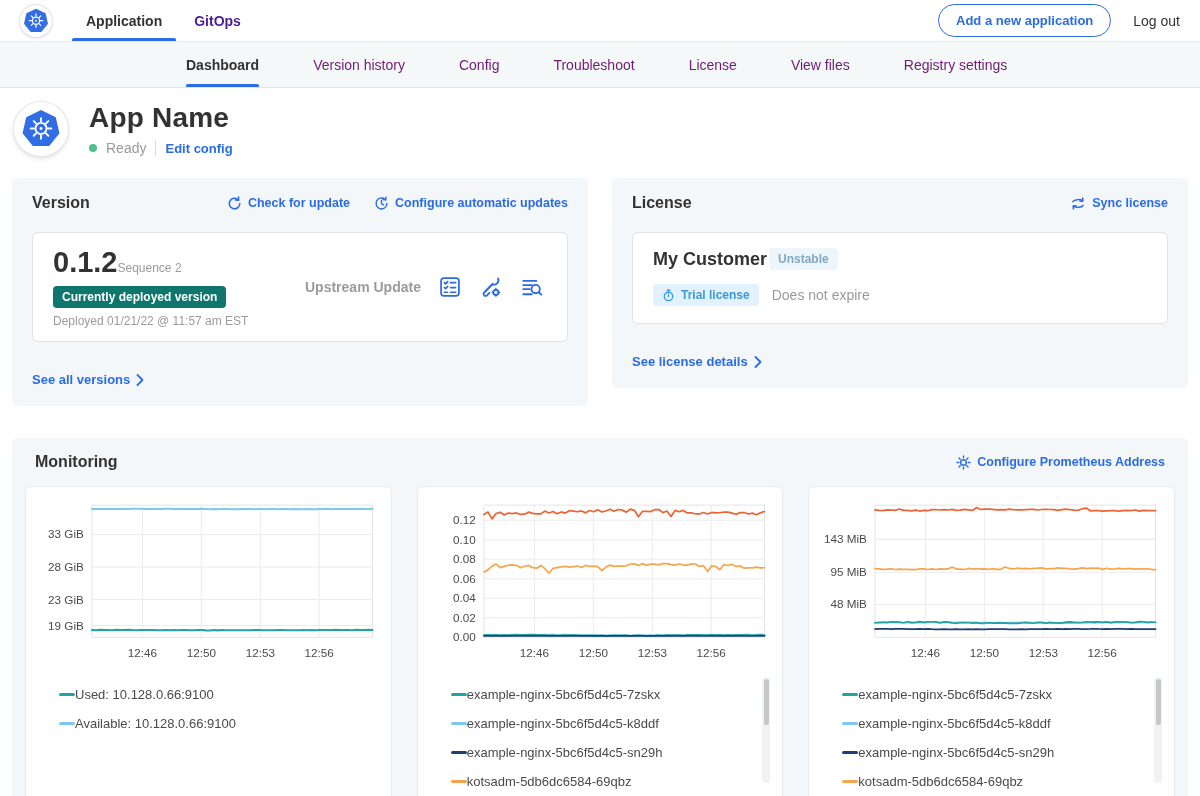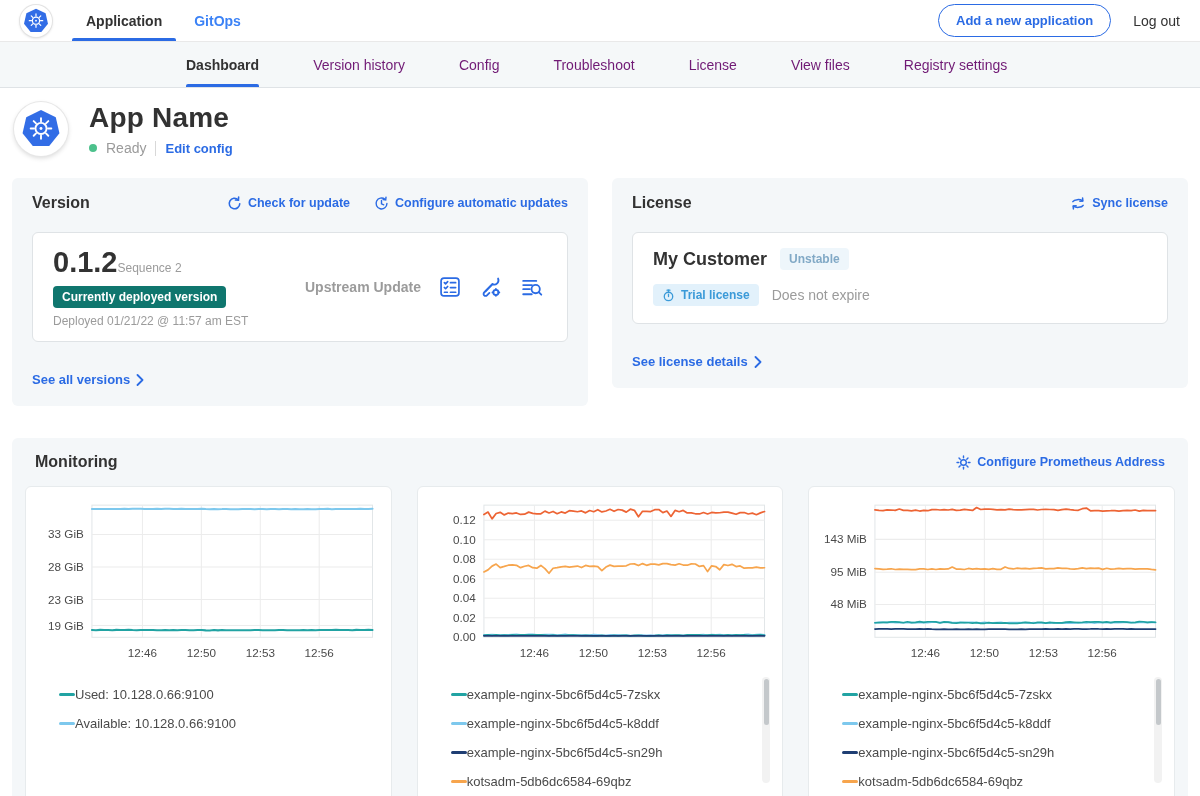--- a/index.html
+++ b/index.html
@@ -2,21 +2,21 @@
 <html><head>
 <meta charset="utf-8">
 <style>
   * { box-sizing: border-box; margin: 0; padding: 0; }
   html,body { width:1200px; height:796px; background:#fff; font-family:"Liberation Sans", sans-serif; color:#323232; overflow:hidden; }
 
   
   .topnav { height:42px; display:flex; align-items:center; padding:0 20px; border-bottom:1px solid #e9e9e9; background:#fff; }
   .brand { width:32px; height:32px; border-radius:50%; background:#fff; box-shadow:0 0 0 1px #e3e3e3, 0 1px 3px rgba(0,0,0,.18); display:flex; align-items:center; justify-content:center; cursor:pointer; }
   .topnav-tabs { display:flex; margin-left:32px; gap:28px; height:100%; }
-  .topnav-tab { font-size:14px; font-weight:700; color:#3b82f6; height:100%; display:flex; align-items:center; position:relative; cursor:pointer; padding:0 2px; }
+  .topnav-tab { font-size:14px; font-weight:700; color:#4c1d95; height:100%; display:flex; align-items:center; position:relative; cursor:pointer; padding:0 2px; }
   .topnav-tab.active { color:#323232; }
   .topnav-tab.active::after { content:""; position:absolute; left:-12px; right:-12px; bottom:0; height:3px; background:#2b6be4; border-radius:2px 2px 0 0; }
   .topnav-spacer { flex:1; }
   .add-app-btn { border:1px solid #2b6be4; color:#2b6be4; background:#fff; font-weight:700; font-size:13px; border-radius:17px; padding:8px 17px; cursor:pointer; font-family:inherit; }
   .logout { margin-left:22px; font-size:14px; color:#323232; cursor:pointer; }
 
   
   .subnav { height:46px; background:#f5f8f9; border-bottom:1px solid #dfe3e6; display:flex; padding-left:186px; gap:54px; }
   .subnav-tab { font-size:14px; color:#701a75; display:flex; align-items:center; height:100%; position:relative; cursor:pointer; }
   .subnav-tab.active { color:#323232; font-weight:700; }
@@ -49,21 +49,21 @@
   .version-number { font-size:29px; font-weight:800; color:#323232; }
   .sequence { font-size:12px; color:#9b9b9b; }
   .deployed-badge { display:inline-block; background:#0f766e; color:#fff; font-size:12px; font-weight:700; padding:4px 9px; border-radius:4px; margin:7px 0 6px; }
   .deployed-at { font-size:12px; color:#9b9b9b; }
   .update-type { flex:1; padding-left:34px; font-size:14px; font-weight:600; color:#9b9b9b; }
   .version-icons { display:flex; gap:19px; align-items:center; padding-right:4px; }
   .icon-btn { color:#2b6be4; cursor:pointer; display:flex; }
   .card-foot-link { margin-top:28px; }
 
   .license-body { padding:15px 20px 17px; }
-  .customer-row { display:flex; align-items:center; gap:13px; }
+  .customer-row { display:flex; align-items:center; gap:2px; }
   .customer-name { font-size:18px; font-weight:800; color:#323232; }
   .channel-badge { background:#eef6fb; color:#81a9c6; font-size:12px; font-weight:600; padding:4px 9px; border-radius:4px; }
   .license-row2 { display:flex; align-items:center; gap:13px; margin-top:14px; }
   .trial-badge { background:#e2f1fb; color:#3b9ad8; font-size:12px; font-weight:700; padding:4px 9px; border-radius:4px; display:inline-flex; align-items:center; gap:6px; }
   .expiry { font-size:14px; color:#9b9b9b; }
 
   
   .monitoring { margin:32px 12px 0; background:#f4f7f9; border-radius:6px; padding:15px 13px 16px; }
   .monitoring-head { display:flex; justify-content:space-between; align-items:center; margin:0 10px 15px 10px; }
   .charts { display:flex; gap:25px; }

